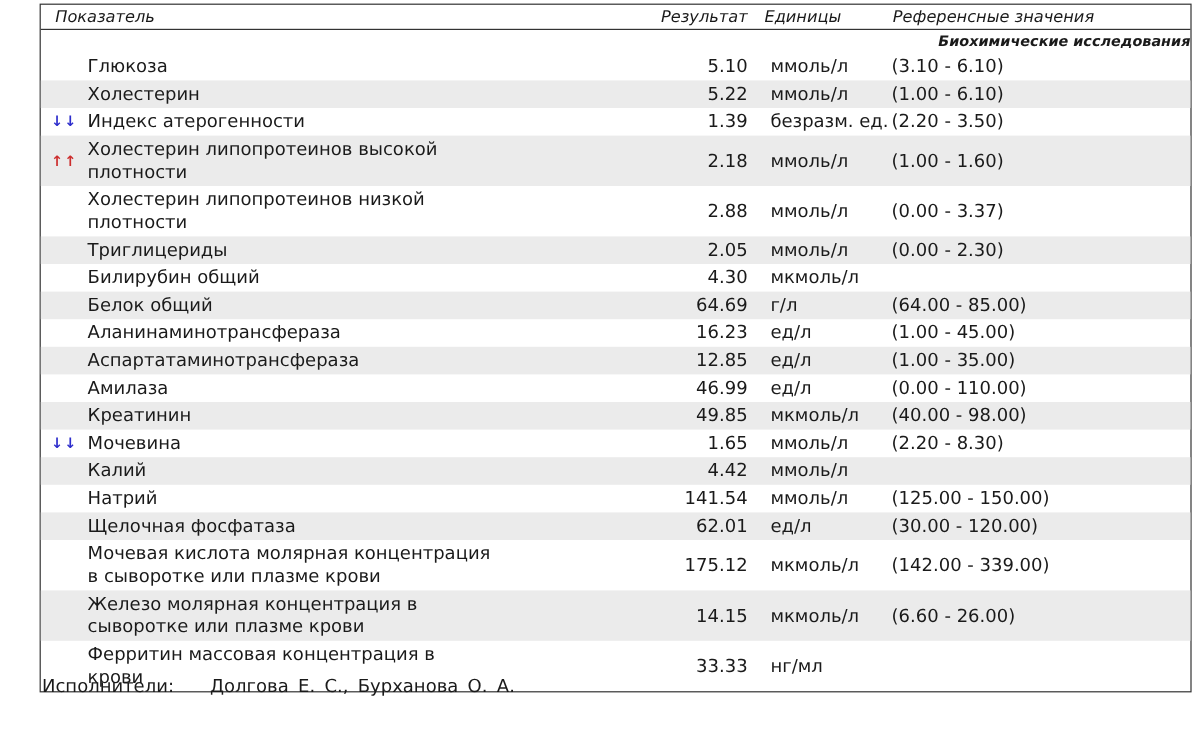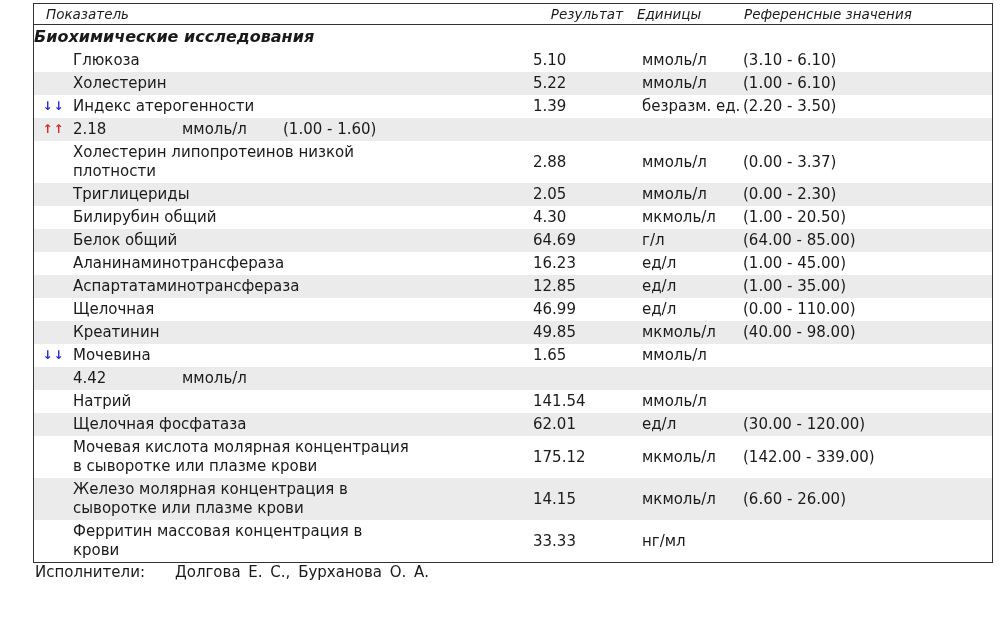--- a/index.html
+++ b/index.html
@@ -25,39 +25,39 @@
     display:flex;align-items:center;height:21px;
     font-style:italic;font-size:13.5px;
     border-bottom:1px solid var(--border);
   }
   .h-indicator{width:499px;padding-left:12px;}
   .h-result{width:90px;text-align:right;}
   .h-units{width:120px;padding-left:14px;}
   .h-ref{flex:1;padding-left:1px;font-style:italic;}
   
   .title-row{
-    text-align:left;font-weight:bold;font-style:italic;
-    font-size:16px;padding:2px 0 3px 0;
+    text-align:right;font-weight:bold;font-style:italic;
+    font-size:12px;padding:2px 0 3px 0;
   }
   
   .rows{width:100%;}
   .row{
     display:flex;align-items:center;
     font-size:15px;line-height:19px;padding:2px 0;
   }
   .row:nth-child(even){background:var(--row-alt);}
   .cell-flag{
     width:39px;min-width:39px;text-align:center;
     font-size:12px;font-weight:bold;letter-spacing:1px;
   }
   .flag-down{color:var(--flag-down);}
   .flag-up{color:var(--flag-up);}
   .cell-name{width:460px;min-width:460px;}
   .cell-name .name-text{display:block;max-width:338px;}
-  .cell-result{width:90px;min-width:90px;text-align:left;white-space:nowrap;}
+  .cell-result{width:90px;min-width:90px;text-align:right;white-space:nowrap;}
   .cell-units{width:120px;min-width:120px;padding-left:19px;white-space:nowrap;}
   .cell-ref{flex:1;white-space:nowrap;}
   
   .footer{
     position:absolute;left:35px;top:563px;
     font-size:15px;display:flex;align-items:baseline;
   }
   .footer-label{width:140px;}
   .footer-names{word-spacing:3px;}
 </style>
@@ -98,20 +98,23 @@
     <div class="cell-flag flag-down">↓↓</div>
     <div class="cell-name">
       <span class="name-text">Индекс атерогенности</span>
     </div>
     <div class="cell-result">1.39</div>
     <div class="cell-units">безразм. ед.</div>
     <div class="cell-ref">(2.20 - 3.50)</div>
   </div>
       <div class="row">
     <div class="cell-flag flag-up">↑↑</div>
+    <div class="cell-name">
+      <span class="name-text">Холестерин липопротеинов высокой плотности</span>
+    </div>
     <div class="cell-result">2.18</div>
     <div class="cell-units">ммоль/л</div>
     <div class="cell-ref">(1.00 - 1.60)</div>
   </div>
       <div class="row">
     <div class="cell-flag"></div>
     <div class="cell-name">
       <span class="name-text">Холестерин липопротеинов низкой плотности</span>
     </div>
     <div class="cell-result">2.88</div>
@@ -127,21 +130,20 @@
     <div class="cell-units">ммоль/л</div>
     <div class="cell-ref">(0.00 - 2.30)</div>
   </div>
       <div class="row">
     <div class="cell-flag"></div>
     <div class="cell-name">
       <span class="name-text">Билирубин общий</span>
     </div>
     <div class="cell-result">4.30</div>
     <div class="cell-units">мкмоль/л</div>
-    <div class="cell-ref">(1.00 - 20.50)</div>
   </div>
       <div class="row">
     <div class="cell-flag"></div>
     <div class="cell-name">
       <span class="name-text">Белок общий</span>
     </div>
     <div class="cell-result">64.69</div>
     <div class="cell-units">г/л</div>
     <div class="cell-ref">(64.00 - 85.00)</div>
   </div>
@@ -159,21 +161,21 @@
     <div class="cell-name">
       <span class="name-text">Аспартатаминотрансфераза</span>
     </div>
     <div class="cell-result">12.85</div>
     <div class="cell-units">ед/л</div>
     <div class="cell-ref">(1.00 - 35.00)</div>
   </div>
       <div class="row">
     <div class="cell-flag"></div>
     <div class="cell-name">
-      <span class="name-text">Щелочная</span>
+      <span class="name-text">Амилаза</span>
     </div>
     <div class="cell-result">46.99</div>
     <div class="cell-units">ед/л</div>
     <div class="cell-ref">(0.00 - 110.00)</div>
   </div>
       <div class="row">
     <div class="cell-flag"></div>
     <div class="cell-name">
       <span class="name-text">Креатинин</span>
     </div>
@@ -181,33 +183,38 @@
     <div class="cell-units">мкмоль/л</div>
     <div class="cell-ref">(40.00 - 98.00)</div>
   </div>
       <div class="row">
     <div class="cell-flag flag-down">↓↓</div>
     <div class="cell-name">
       <span class="name-text">Мочевина</span>
     </div>
     <div class="cell-result">1.65</div>
     <div class="cell-units">ммоль/л</div>
-  </div>
-      <div class="row">
-    <div class="cell-flag"></div>
+    <div class="cell-ref">(2.20 - 8.30)</div>
+  </div>
+      <div class="row">
+    <div class="cell-flag"></div>
+    <div class="cell-name">
+      <span class="name-text">Калий</span>
+    </div>
     <div class="cell-result">4.42</div>
     <div class="cell-units">ммоль/л</div>
   </div>
       <div class="row">
     <div class="cell-flag"></div>
     <div class="cell-name">
       <span class="name-text">Натрий</span>
     </div>
     <div class="cell-result">141.54</div>
     <div class="cell-units">ммоль/л</div>
+    <div class="cell-ref">(125.00 - 150.00)</div>
   </div>
       <div class="row">
     <div class="cell-flag"></div>
     <div class="cell-name">
       <span class="name-text">Щелочная фосфатаза</span>
     </div>
     <div class="cell-result">62.01</div>
     <div class="cell-units">ед/л</div>
     <div class="cell-ref">(30.00 - 120.00)</div>
   </div>

